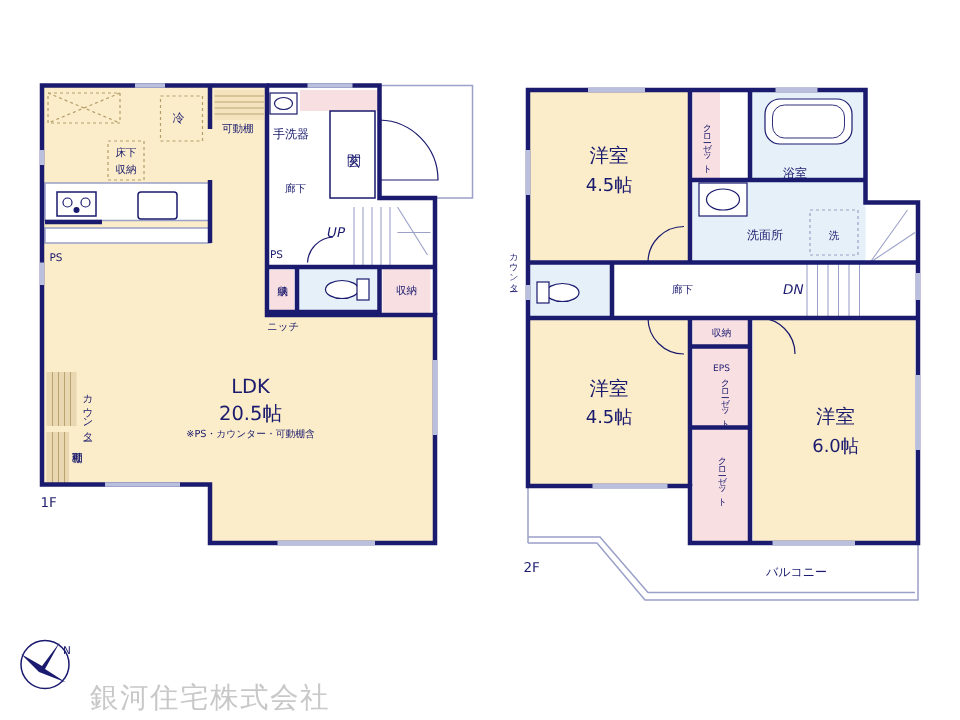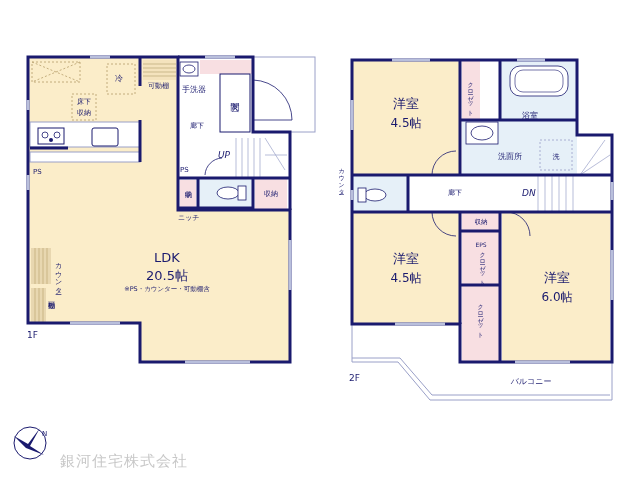--- a/index.html
+++ b/index.html
@@ -1,19 +1,19 @@
 <!DOCTYPE html>
 <html><head>
 <meta charset="utf-8">
 <style>
   html, body { margin:0; padding:0; background:#ffffff; }
   body { width:640px; height:480px; position:relative; overflow:hidden; font-family:"DejaVu Sans", sans-serif; }
   svg { position:absolute; left:0; top:0; }
   .lbl { font-family:"DejaVu Sans", sans-serif; fill:#1a1a6e; }
-  .company { position:absolute; left:60px; top:452px; font-family:Liberation Mono, monospace; font-size:15px; color:#c8c8c8; letter-spacing:1px; }
+  .company { position:absolute; left:60px; top:452px; font-family:Liberation Mono, monospace; font-size:19px; color:#c8c8c8; letter-spacing:1px; }
 </style>
 </head>
 <body>
 
 <svg width="640" height="480" viewBox="0 0 640 480">
 
   <g>
 
     <path d="M28,57 L178,57 L178,210 L290,210 L290,362 L140,362 L140,323 L28,323 Z" fill="#fbedc9"></path>
 

